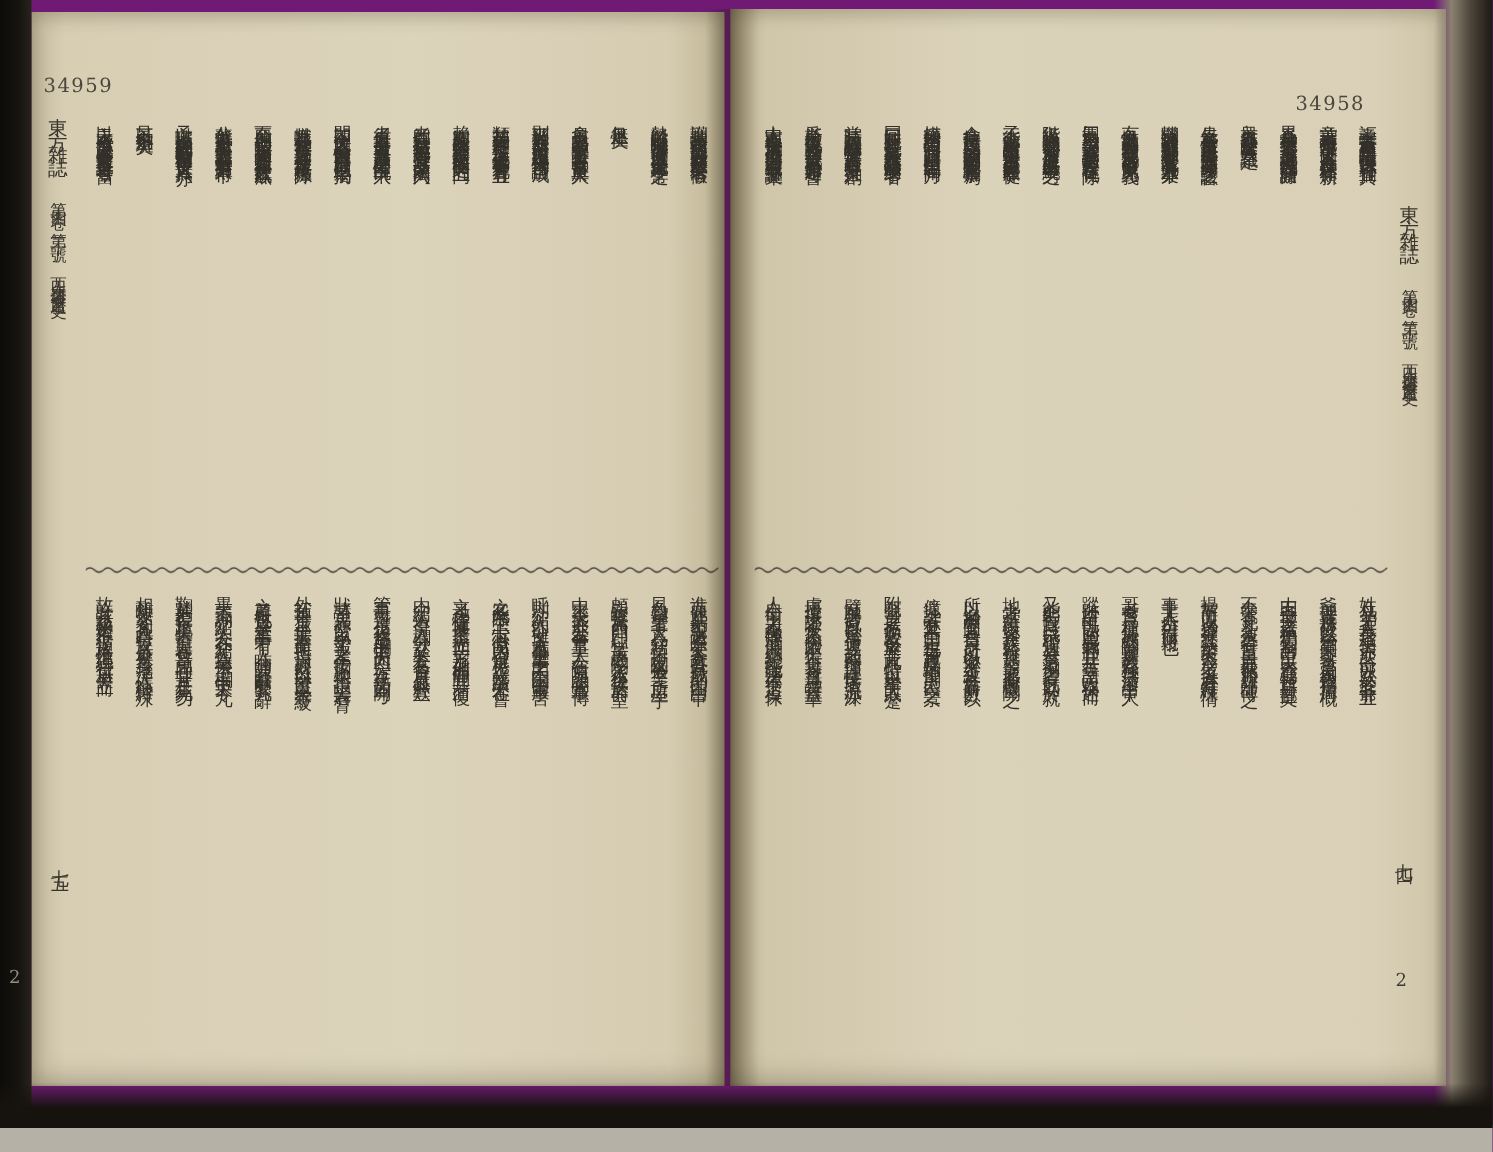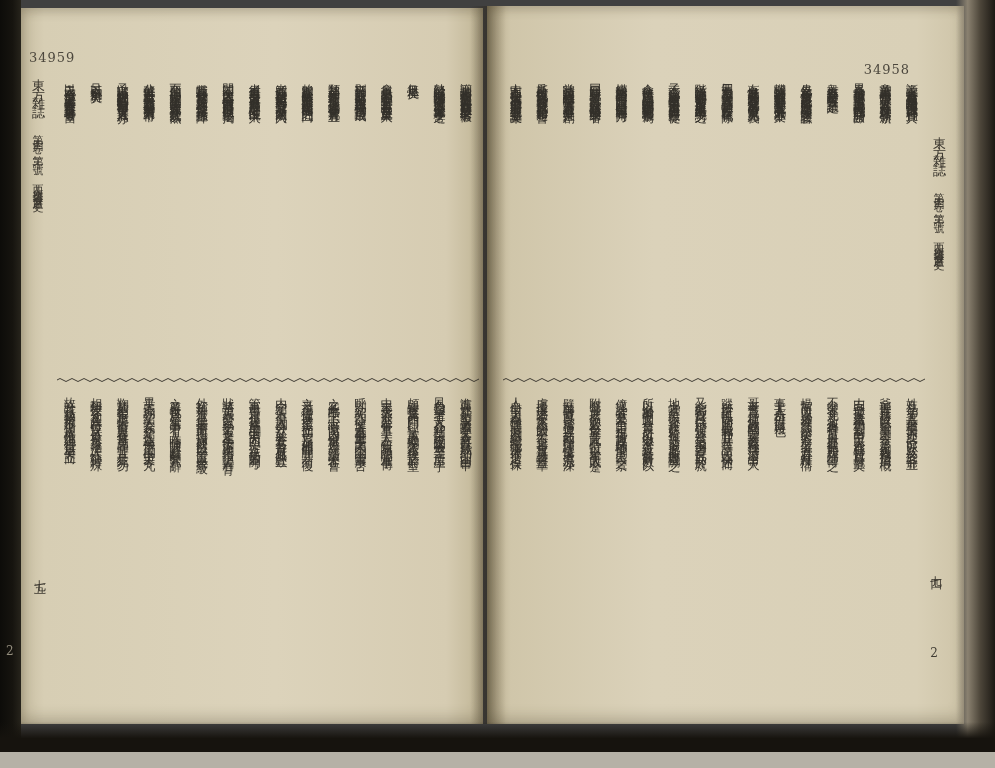--- a/index.html
+++ b/index.html
@@ -1,18 +1,18 @@
 <!DOCTYPE html>
 <html><head>
 <meta charset="utf-8">
 <style>
   html,body{margin:0;padding:0;}
   body{width:995px;height:768px;overflow:hidden;background:#15130f;
        font-family:"Liberation Serif", serif;}
-  .scene{position:relative;width:995px;height:768px;background:#404040;}
+  .scene{position:relative;width:995px;height:768px;background:#701a75;}
   
   .strip-bottom-light{position:absolute;left:0;top:750px;width:995px;height:18px;
        background:#b5b1a6;}
   .strip-bottom-shadow{position:absolute;left:0;top:722px;width:995px;height:30px;
        background:linear-gradient(180deg,rgba(20,17,12,0) 0,#16130e 55%,#16130e 100%);z-index:5;}
   .strip-left{position:absolute;left:0;top:0;width:21px;height:752px;
        background:linear-gradient(90deg,#0d0c09 0,#16140f 60%,#27241c 100%);z-index:4;}
   .fore-edge{position:absolute;left:956px;top:0;width:39px;height:752px;z-index:4;
        background:linear-gradient(90deg,rgba(201,191,164,0) 0,#8a8170 30%,#4d463a 62%,#1c1914 100%);}
   

